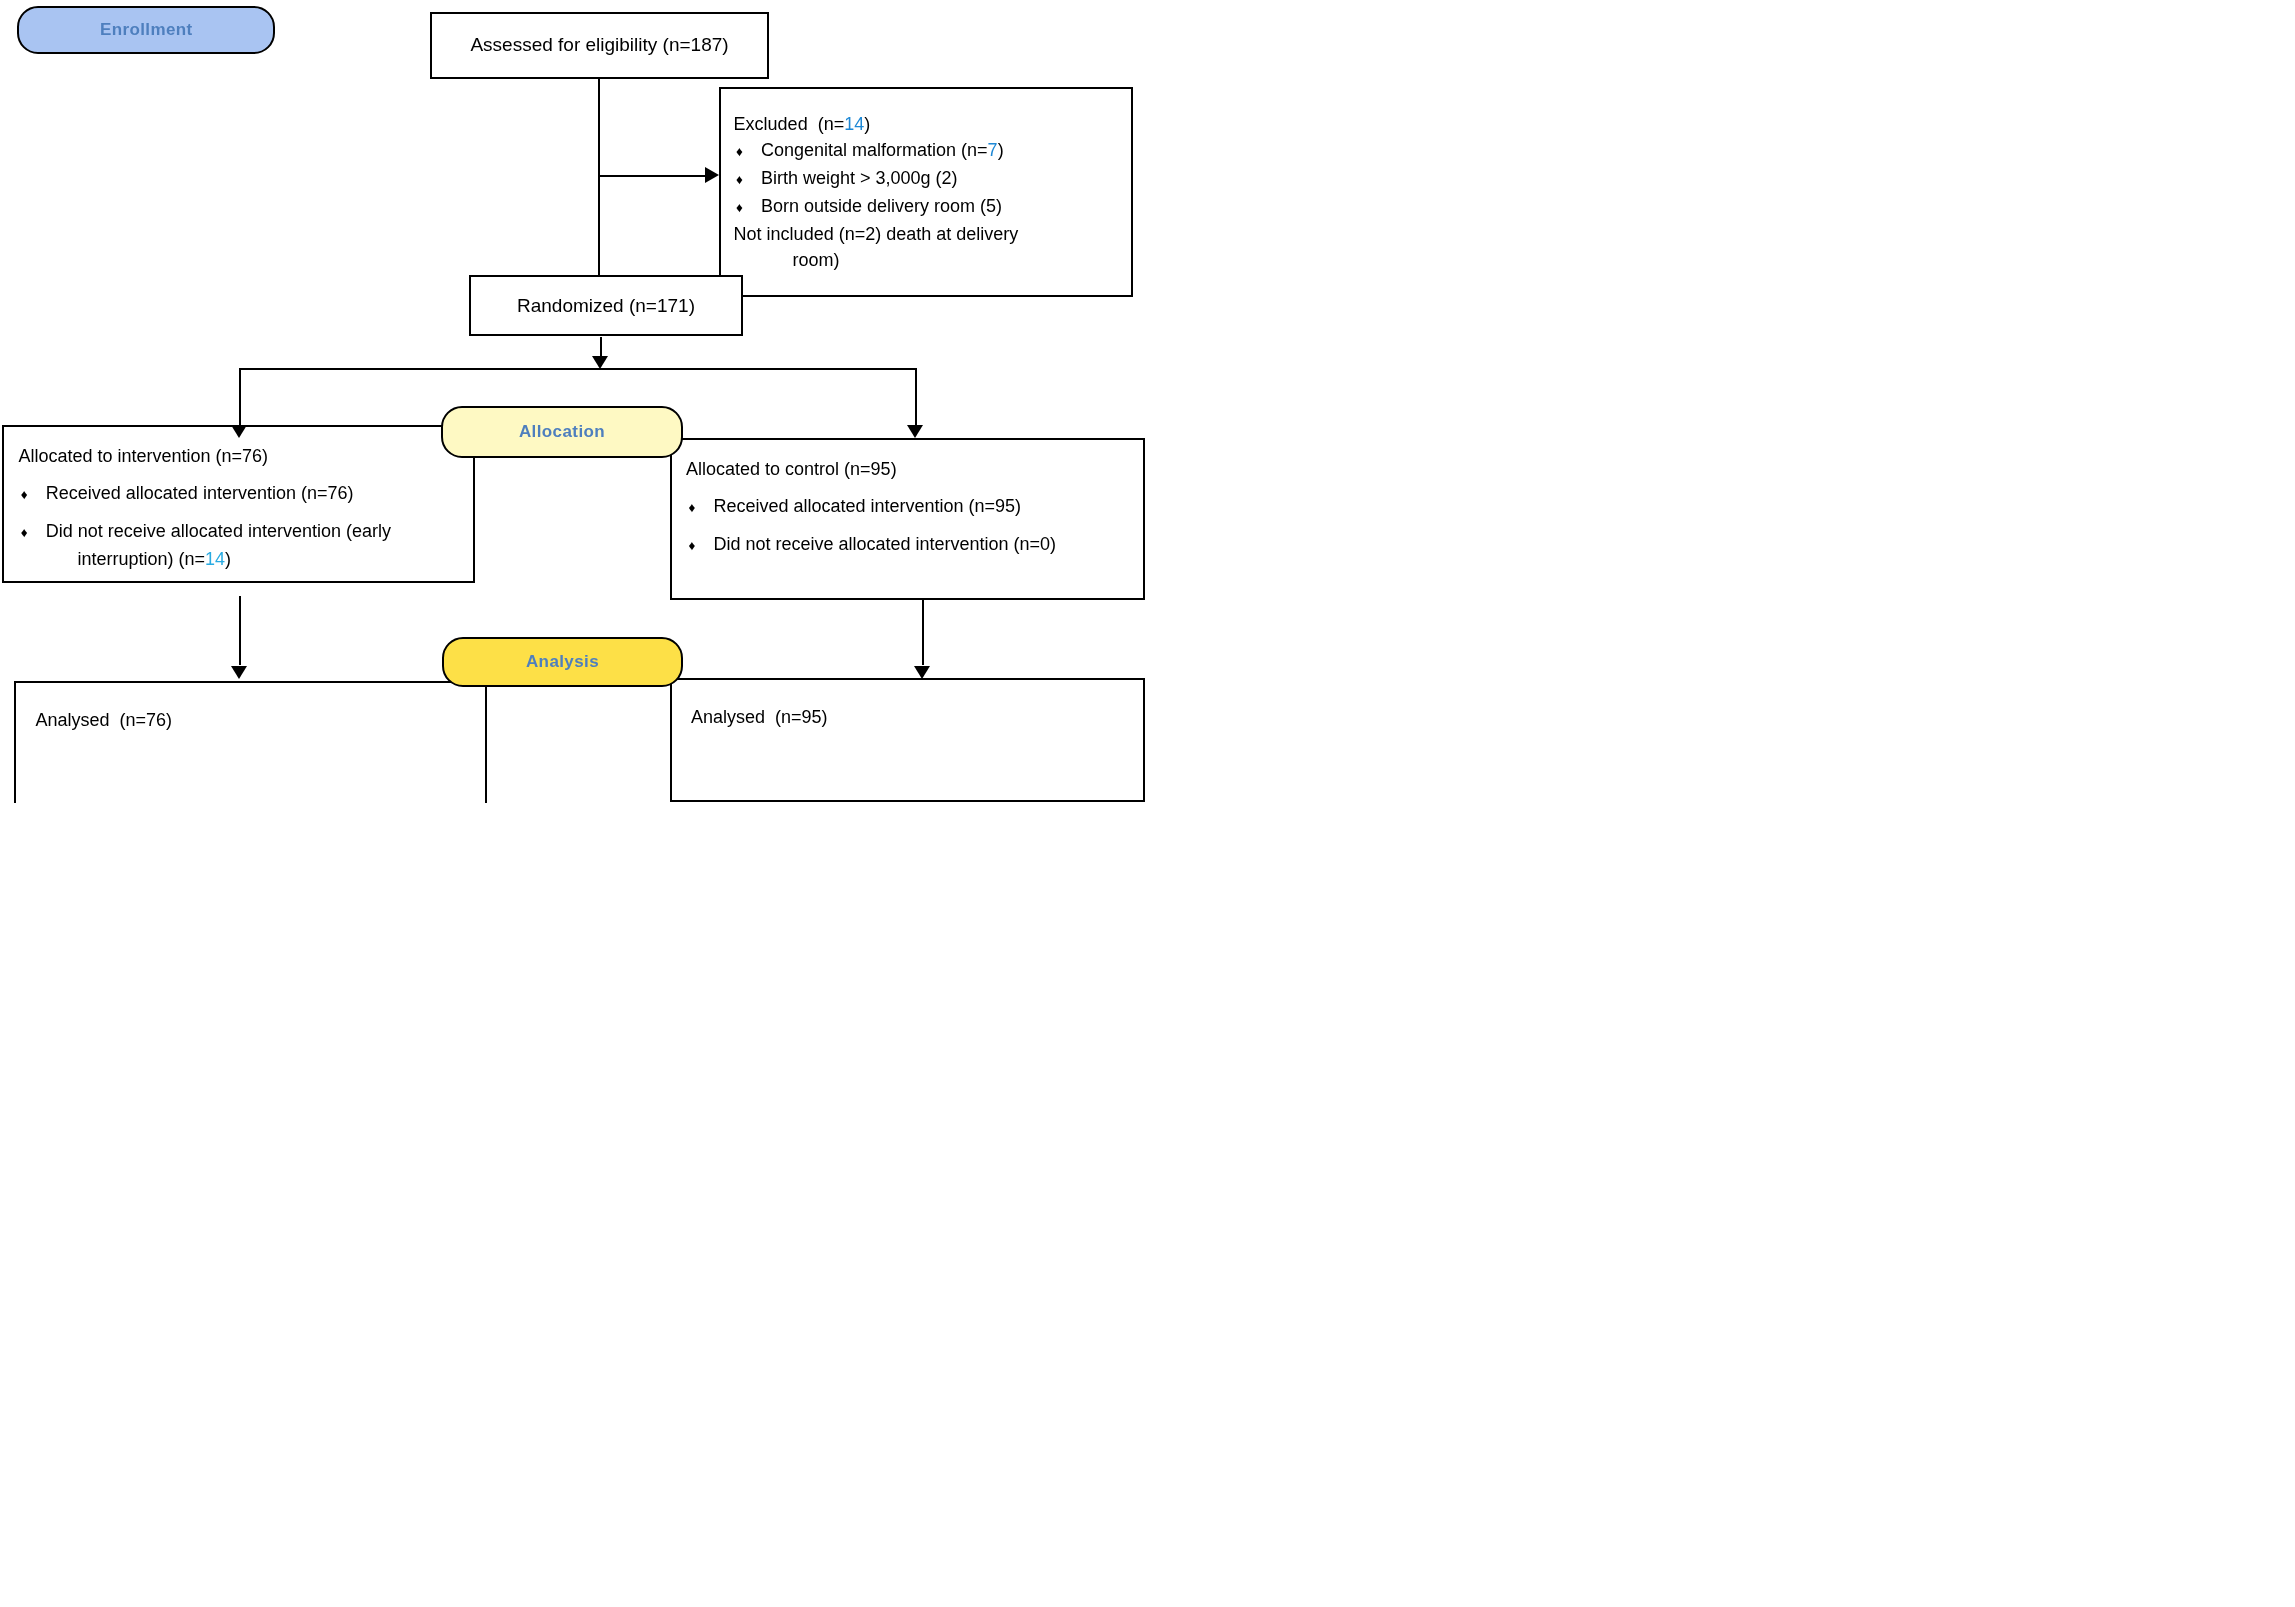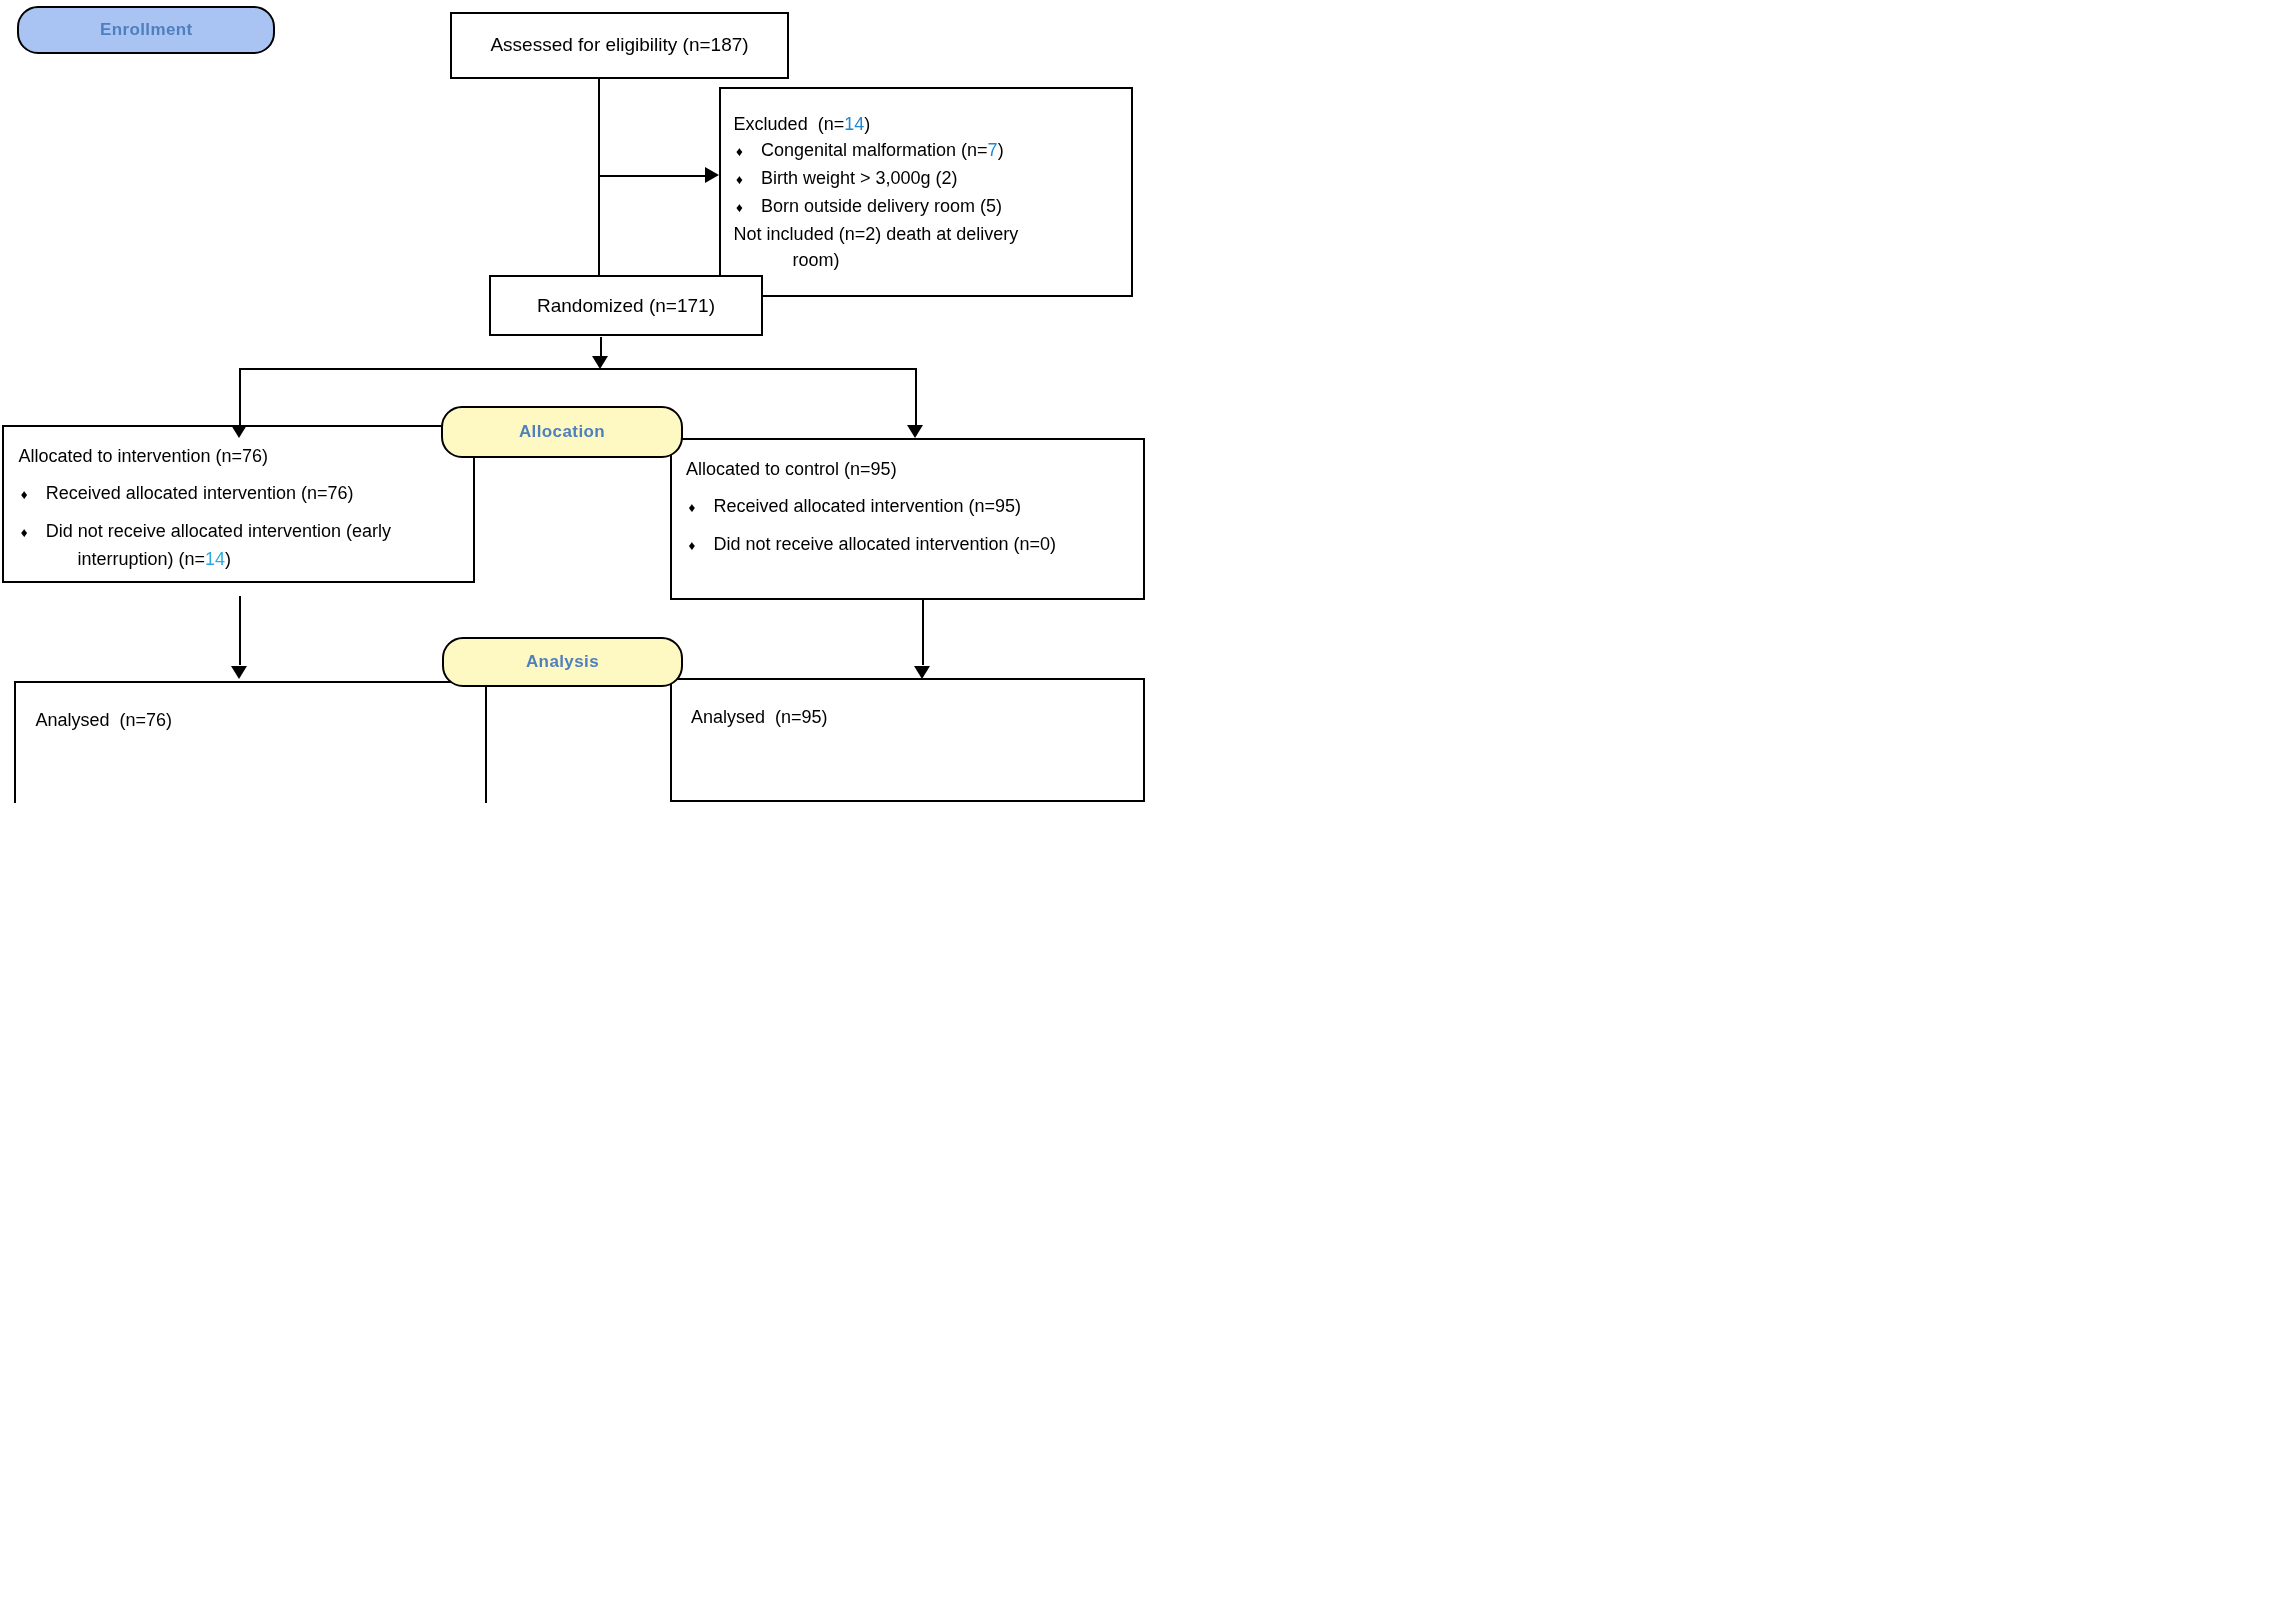--- a/index.html
+++ b/index.html
@@ -1,21 +1,21 @@
 <!DOCTYPE html>
 <html style="font-size:12.6px"><head>
 <meta charset="utf-8">
 <style>
   html,body{margin:0;padding:0;background:#ffffff;}
   body{font-family:"Liberation Sans","DejaVu Sans",sans-serif;}
   #page{position:relative;width:1147px;height:803px;background:#ffffff;overflow:hidden;}
 
   .box{position:absolute;background:#ffffff;border:2.4px solid #000;box-sizing:border-box;
        font-size:18px;color:#000;z-index:1;overflow:hidden;}
-  .box.center{display:flex;flex-direction:column;justify-content:center;align-items:center;font-size:19px;margin-left:20px;}
+  .box.center{display:flex;flex-direction:column;justify-content:center;align-items:center;font-size:19px;}
 
   .stage{position:absolute;border:2.8px solid #000;border-radius:21px;display:flex;
          align-items:center;justify-content:center;font-weight:bold;font-size:17px;
          z-index:5;box-sizing:border-box;letter-spacing:0.4px;}
 
   .vline,.hline{position:absolute;background:#000;z-index:2;}
 
   .ah-down{position:absolute;width:0;height:0;z-index:2;
            border-left:8.7px solid transparent;border-right:8.7px solid transparent;
            border-top:13.4px solid #000;}
@@ -36,21 +36,21 @@
 </style>
 </head>
 <body>
 
 <div id="page">
 
   <div class="stage" style="left: 17.3px; top: 5.5px; width: 258px; height: 48px; background: rgb(169, 196, 242); color: rgb(78, 127, 190);">Enrollment</div>
 
   <div class="stage" style="left: 441px; top: 406px; width: 242px; height: 52px; background: #fef9c3; color: rgb(78, 127, 190);">Allocation</div>
 
-  <div class="stage" style="left: 442px; top: 637px; width: 241px; height: 50px; background: #fef9c3; color: rgb(78, 127, 190);">Analysis</div>
+  <div class="stage" style="left: 442px; top: 637px; width: 241px; height: 50px; background: #fde047; color: rgb(78, 127, 190);">Analysis</div>
 
   <div class="box center" style="left:430px;top:11.8px;width:339px;height:67px;">
       <div class="tline">
         <span><span>Assessed for eligibility (n=187)</span></span>
       </div>
     </div>
 
   <div class="box pad-excluded" style="left:719px;top:87px;width:414px;height:210px;">
       <div class="tline">
         <span><span>Excluded&nbsp; (n=</span><span style="color: rgb(30, 136, 213);">14</span><span>)</span></span>

